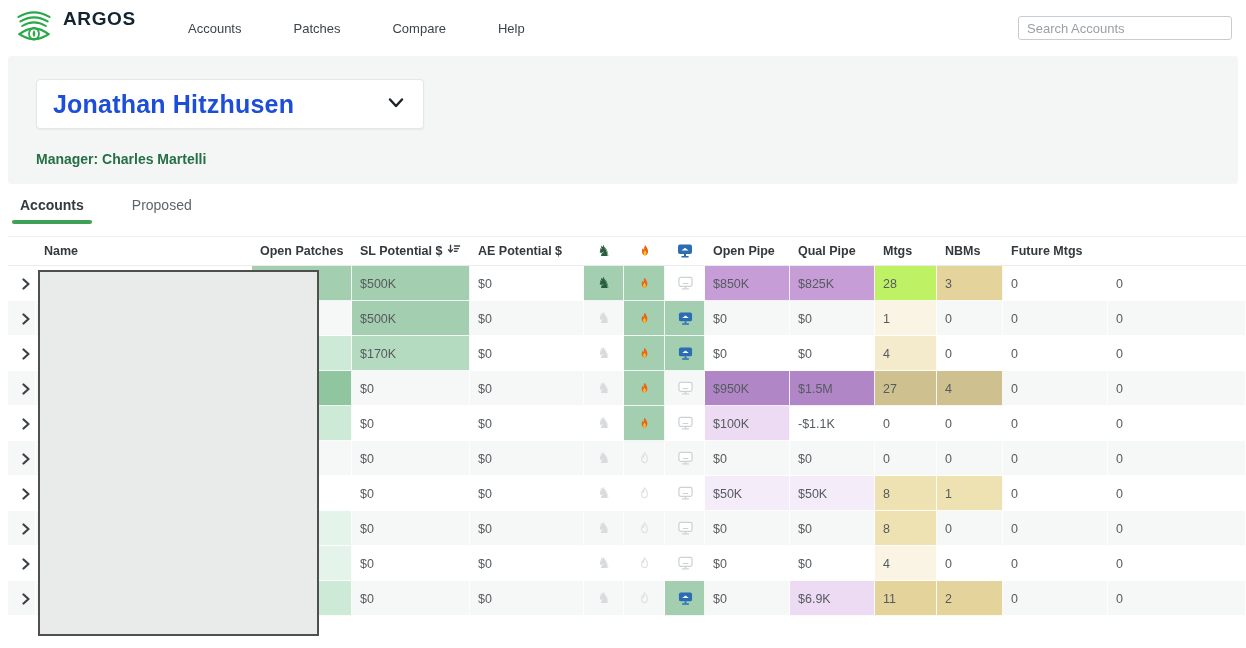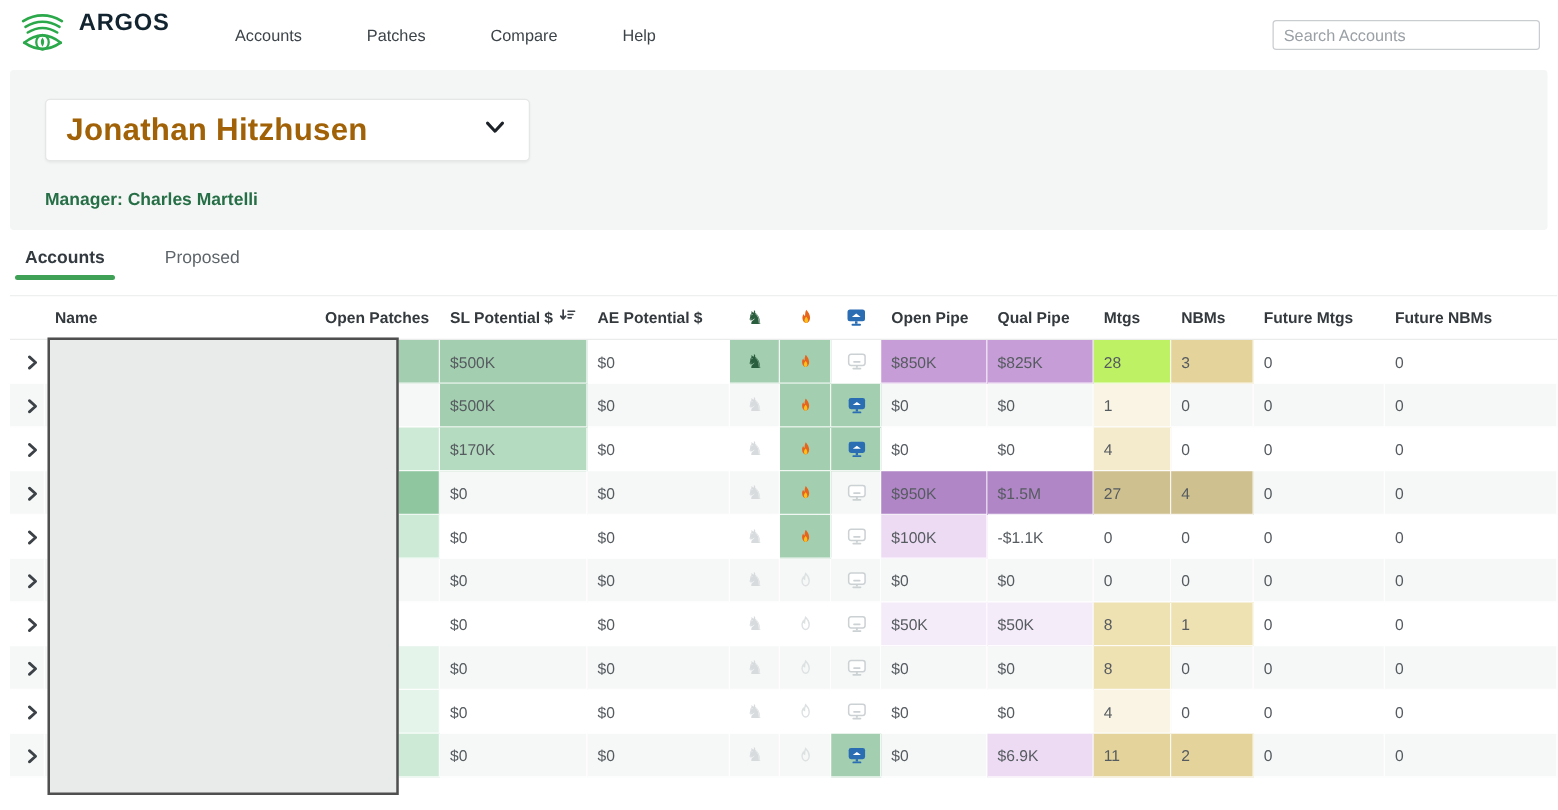--- a/index.html
+++ b/index.html
@@ -22,40 +22,40 @@
   }
   .search input::placeholder { color:#9aa0a5; }
 
   
   .hero { margin:0 8px; height:128px; background:#f4f6f5; border-radius:3px; position:relative; }
   .dropdown {
     position:absolute; left:28px; top:23px; width:388px; height:50px; background:#fff;
     border:1px solid #e4e7e6; border-radius:4px; box-shadow:0 1px 2px rgba(0,0,0,.05);
     display:flex; align-items:center; justify-content:space-between; padding:0 18px 0 16px; cursor:pointer;
   }
-  .person-name { font-size:25px; font-weight:bold; color:#a16207; letter-spacing:.2px; }
+  .person-name { font-size:25px; font-weight:bold; color:#1d4ed8; letter-spacing:.2px; }
   .manager { position:absolute; left:28px; top:95px; font-size:14px; font-weight:bold; color:#256e46; }
 
   
   .tabs { display:flex; gap:40px; padding:13px 0 0 16px; height:40px; }
   .tab { font-size:14px; color:#5e656a; padding:0 4px 10px; position:relative; cursor:pointer; }
   .tab.active { color:#333a40; font-weight:bold; }
   .tab.active::after {
     content:""; position:absolute; left:-4px; right:-4px; bottom:0; height:4px;
     background:#3fa156; border-radius:3px;
   }
 
   
   .table { margin-left:8px; width:1238px; margin-top:12px; }
   .thead, .trow {
     display:grid;
     grid-template-columns:28px 216px 100px 118px 114px 40px 41px 40px 85px 85px 62px 66px 105px 1fr;
     align-items:stretch;
   }
-  .thead { height:36px; border-top:1px solid #eef0ef; border-bottom:1px solid #e9ecea;
+  .thead { height:30px; border-top:1px solid #eef0ef; border-bottom:1px solid #e9ecea;
            font-size:12.5px; font-weight:bold; color:#33393d; }
   .thead > div { display:flex; align-items:center; padding-left:8px; gap:5px; }
   .thead > div.icon { justify-content:center; padding-left:0; }
   .trow { height:35px; font-size:12.5px; color:#565b60; background:#fff;text-align:right; }
   .trow.alt { background:#f6f8f7; }
   .cell { display:flex; align-items:center; padding-left:8px;
           box-shadow: inset -1px -1px 0 rgba(255,255,255,.85); }
   .cell.icon { justify-content:center; padding-left:0; }
   .cell.expand { justify-content:center; cursor:pointer; }
 
@@ -147,21 +147,20 @@
         <path d="M5.5 7.5 L9 4.8 L12.5 7.5 Z" fill="#ffffff"></path>
         <rect x="8" y="11" width="2" height="2" fill="#2a6db3"></rect>
         <rect x="5.2" y="13" width="7.6" height="1.6" rx="0.8" fill="#2a6db3"></rect>
       </svg>
     </div>
     <div>Open Pipe</div>
     <div>Qual Pipe</div>
     <div>Mtgs</div>
     <div>NBMs</div>
     <div>Future Mtgs</div>
-    <div>Future NBMs</div>
   </div>
   <div>
       <div class="trow">
         <div class="cell expand">
           <svg width="10" height="12" viewBox="0 0 10 12">
             <path d="M2.5 1.5 L7.5 6 L2.5 10.5" fill="none" stroke="#3c4247" stroke-width="2.2" stroke-linecap="round" stroke-linejoin="round"></path>
           </svg>
         </div>
         <div class="cell"></div>
         <div class="cell" style="background:#a3cfb0"></div>

